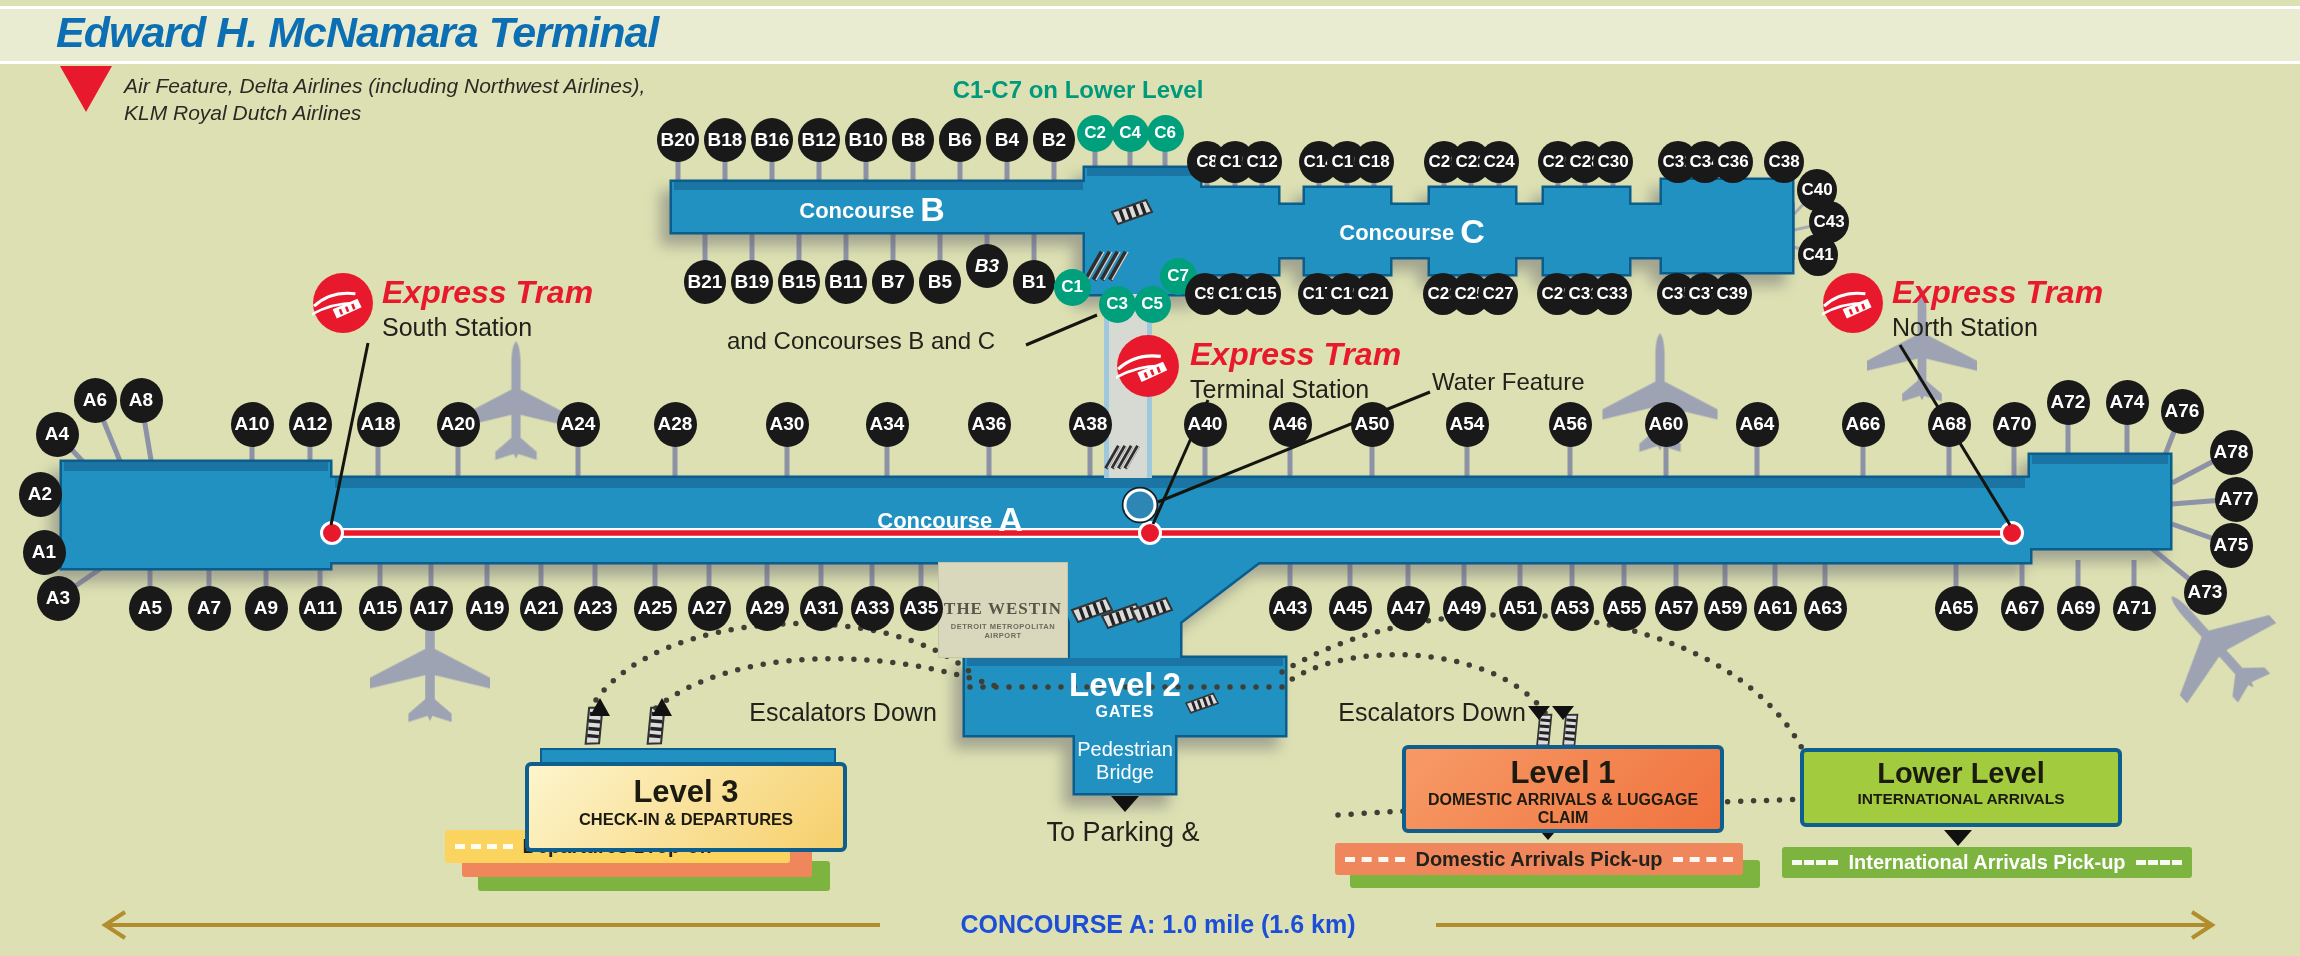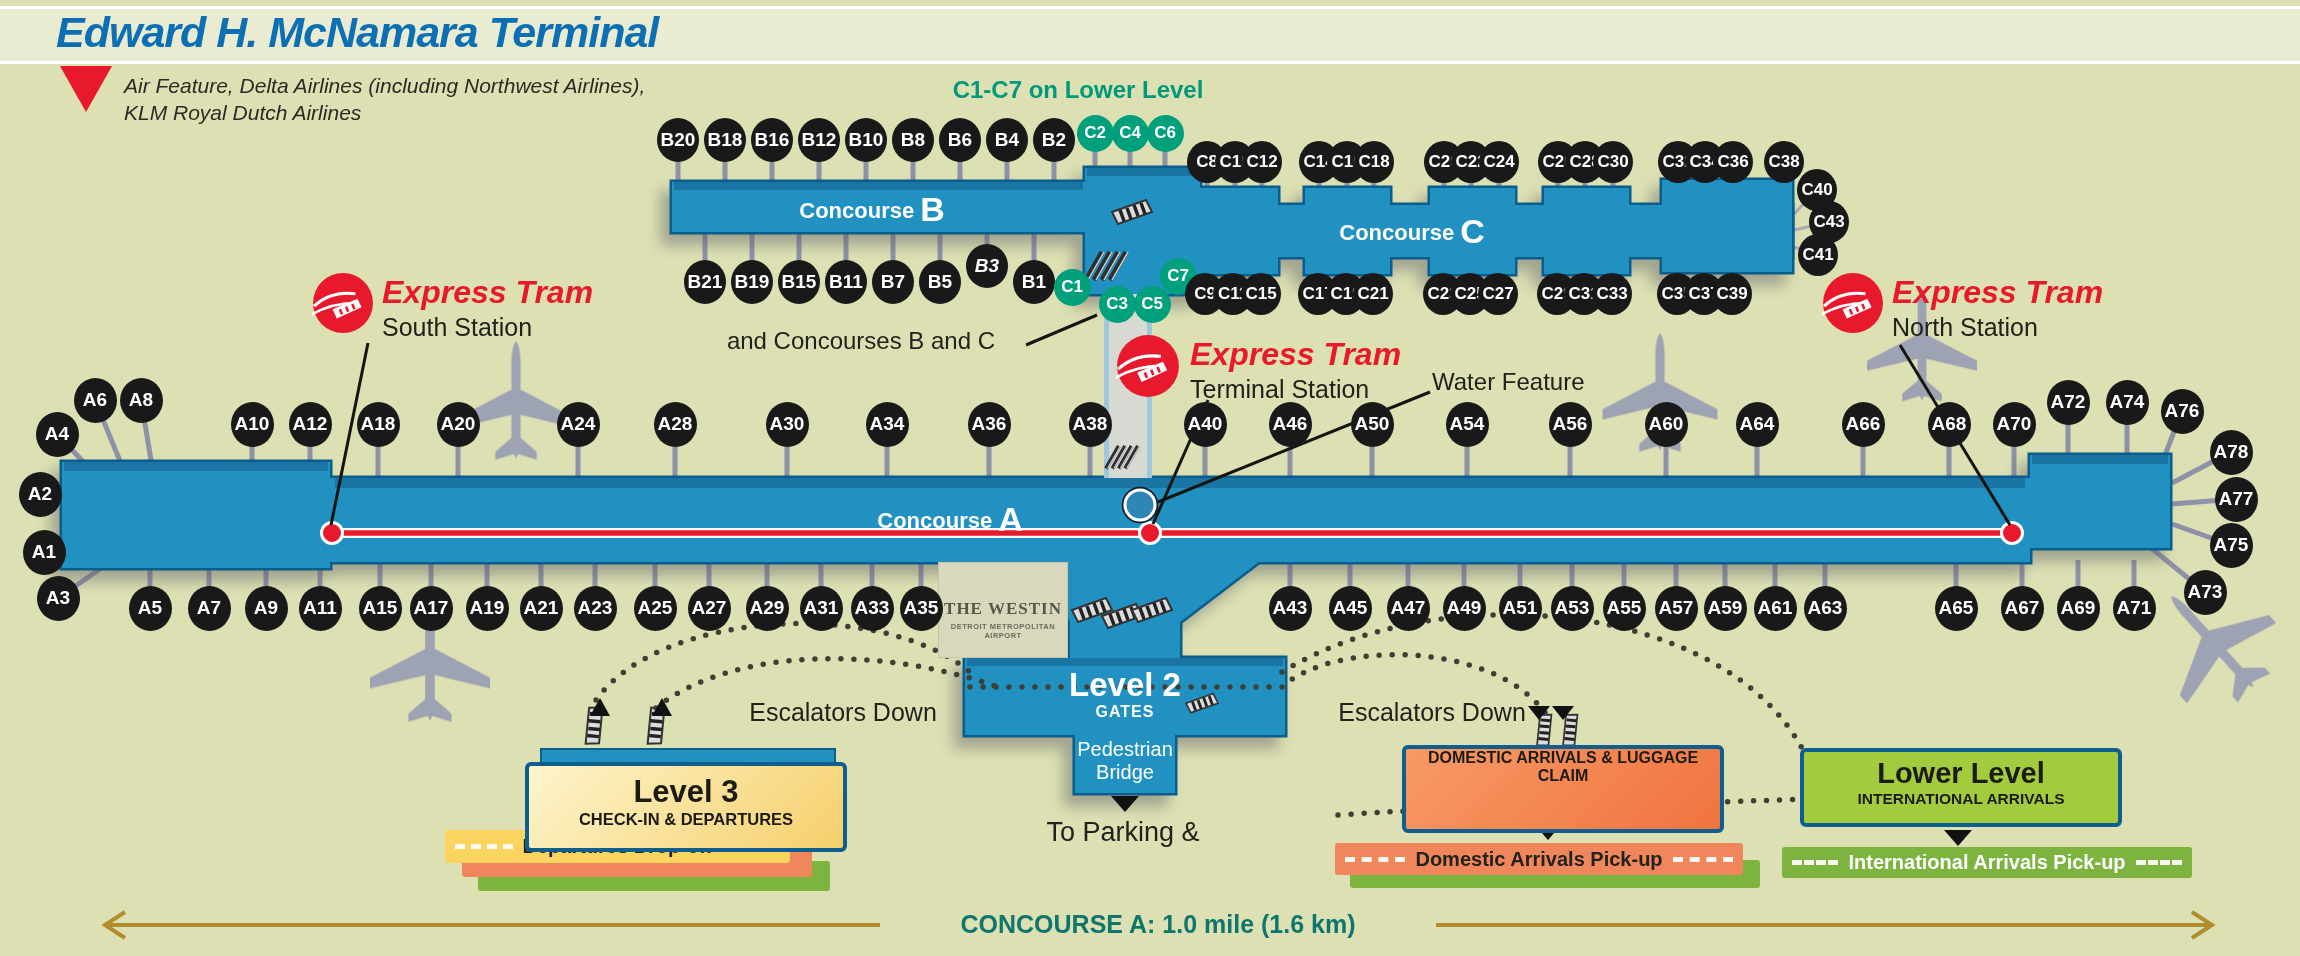--- a/index.html
+++ b/index.html
@@ -26,21 +26,21 @@
   .center{transform:translateX(-50%);text-align:center;}
   .levelbox{position:absolute;border:4px solid #0f5f8e;border-radius:6px;text-align:center;z-index:22;}
   .levelbox .t{font-weight:bold;color:#1b1b12;}
   .levelbox .s{font-weight:bold;color:#1b1b12;}
   .road{position:absolute;display:flex;align-items:center;border-radius:3px;z-index:21;}
   .road .dash{flex:1;border-top:5px dashed rgba(255,255,255,.92);height:0;margin:0 10px;}
   .road .lbl{font-size:20px;font-weight:bold;white-space:nowrap;}
   #westin{background:#d9d8bc;border:1px solid #c6c5a8;text-align:center;z-index:24;}
   #westin .w1{font-family:"Liberation Serif",serif;font-size:17px;font-weight:bold;letter-spacing:1px;color:#56564a;margin-top:36px;}
   #westin .w2{font-size:7.5px;font-weight:bold;letter-spacing:.5px;color:#6b6b5c;margin-top:3px;}
-  #scale-text{font-size:25px;font-weight:bold;color:#0f766e;z-index:26;}
+  #scale-text{font-size:25px;font-weight:bold;color:#1d4ed8;z-index:26;}
   .white-label{color:#fff;font-weight:bold;z-index:26;}
 </style>
 </head>
 <body>
 
 <div id="stage">
 
   <svg class="abs" width="2300" height="956" viewBox="0 0 2300 956" style="left:0;top:0;z-index:10">
     <defs>
       <path id="plane" d="M0,-58 C3,-55 4,-46 4,-38 L4,-16 L50,8 L50,17 L4,6 L4,26 L18,38 L18,45 L2,40 L0,44 L-2,40 L-18,45 L-18,38 L-4,26 L-4,6 L-50,17 L-50,8 L-4,-16 L-4,-38 C-4,-46 -3,-55 0,-58 Z"></path>
@@ -362,20 +362,21 @@
     <div>To Parking &amp;</div>
   </div>
 
   <div class="abs" style="left:540px;top:748px;width:292px;height:18px;background:#2191c2;border:2px solid #0f5f8e;z-index:22"></div>
   <div class="levelbox" style="left:525px;top:762px;width:314px;height:82px;background:linear-gradient(135deg,#fdf5cd,#f6cf6b)">
     <div class="t" style="font-size:31px;margin-top:8px">Level 3</div>
     <div class="s" style="font-size:16.5px">CHECK-IN &amp; DEPARTURES</div>
   </div>
 
   <div class="levelbox" style="left:1402px;top:745px;width:314px;height:80px;background:linear-gradient(135deg,#f79a66,#f0733f)">
+    <div class="t" style="font-size:31px;margin-top:6px">Level 1</div>
     <div class="s" style="font-size:16px">DOMESTIC ARRIVALS &amp; LUGGAGE CLAIM</div>
   </div>
 
   <div class="levelbox" style="left:1800px;top:748px;width:314px;height:71px;background:#a3cb3e">
     <div class="t" style="font-size:29px;margin-top:5px">Lower Level</div>
     <div class="s" style="font-size:15.5px">INTERNATIONAL ARRIVALS</div>
   </div>
 
   <div class="road" style="left:478px;top:861px;width:352px;height:30px;background:#7cb43f"></div>
   <div class="road" style="left:462px;top:845px;width:350px;height:32px;background:#f0875c"></div>

